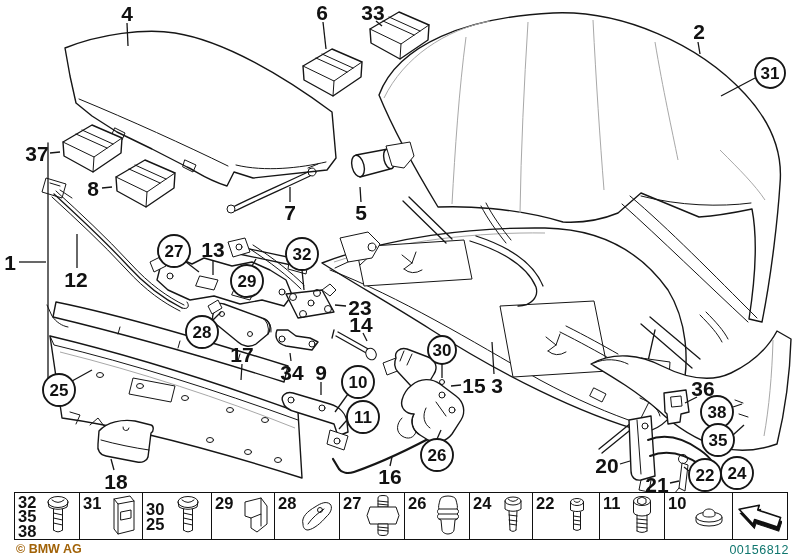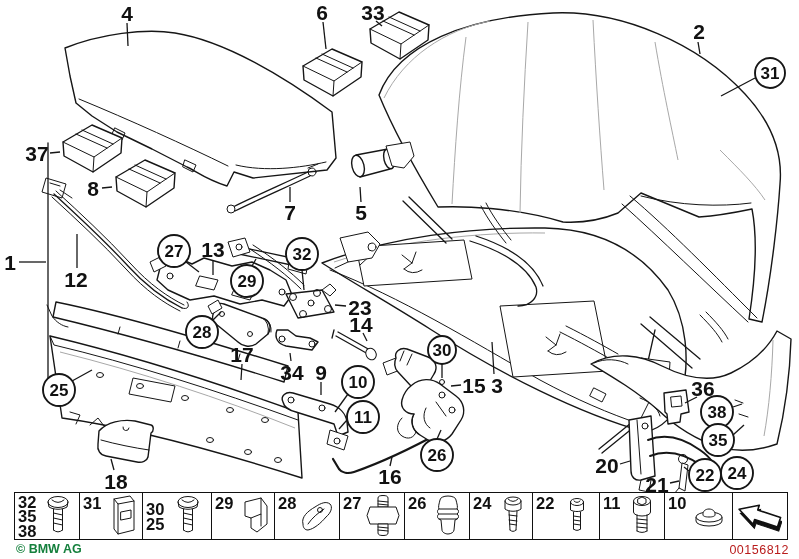--- a/index.html
+++ b/index.html
@@ -11,22 +11,22 @@
   .circ-label{font-size:17px;font-weight:bold;fill:#111;}
   #legend{position:absolute;left:14px;top:492px;width:774px;height:48px;
           display:flex;border:1.6px solid #111;box-sizing:border-box;background:#fff;}
   .legend-cell{position:relative;border-right:1.6px solid #111;box-sizing:border-box;
                display:flex;align-items:center;height:100%;}
   .legend-cell:last-child{border-right:none;}
   .cell-nums{display:flex;flex-direction:column;justify-content:flex-start;
              padding:1px 0 0 3px;line-height:14.5px;font-size:16.5px;font-weight:bold;color:#111;}
   .cell-nums.single{align-self:flex-start;padding-top:3px;}
   .cell-icon{flex:1;display:flex;align-items:center;justify-content:center;height:100%;}
-  #footer-left{position:absolute;left:16px;top:542px;font-size:12.5px;font-weight:bold;color:#15803d;}
-  #footer-right{position:absolute;right:10px;top:543px;font-size:12.5px;color:#b91c1c;letter-spacing:.5px;}
+  #footer-left{position:absolute;left:16px;top:542px;font-size:12.5px;font-weight:bold;color:#a16207;}
+  #footer-right{position:absolute;right:10px;top:543px;font-size:12.5px;color:#0f766e;letter-spacing:.5px;}
   .art{stroke:#161616;fill:none;stroke-width:1.3;stroke-linejoin:round;stroke-linecap:round;}
   .artf{stroke:#161616;fill:#fff;stroke-width:1.4;stroke-linejoin:round;}
   .thin{stroke-width:1;}
   .seam{stroke:#a8a8a8;stroke-width:1;fill:none;}
 </style>
 </head>
 <body>
 
 <div id="stage">
 

